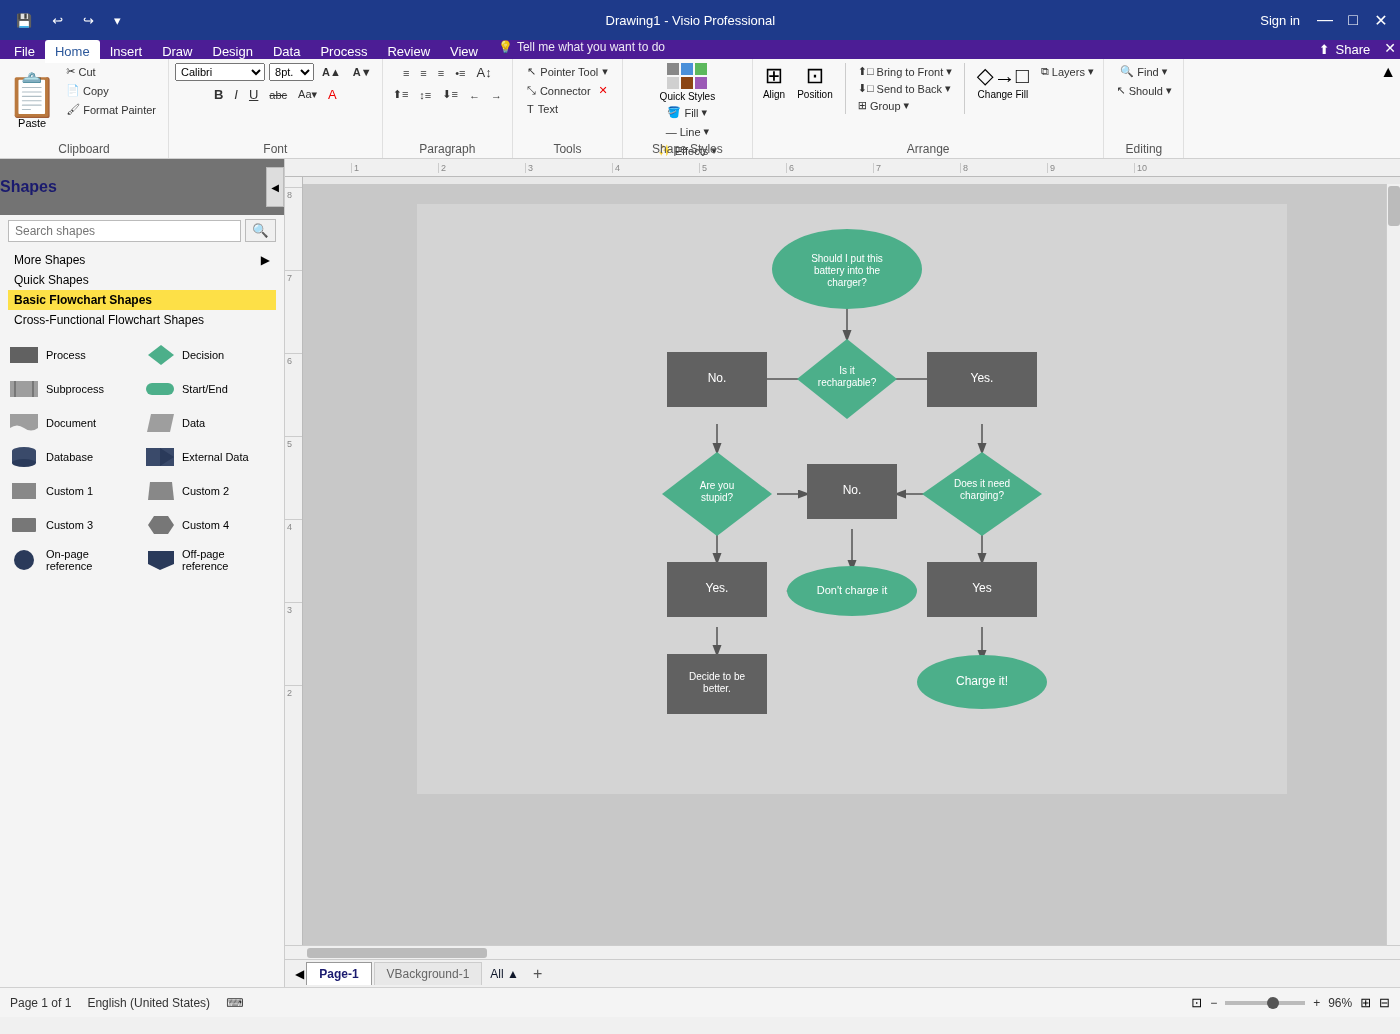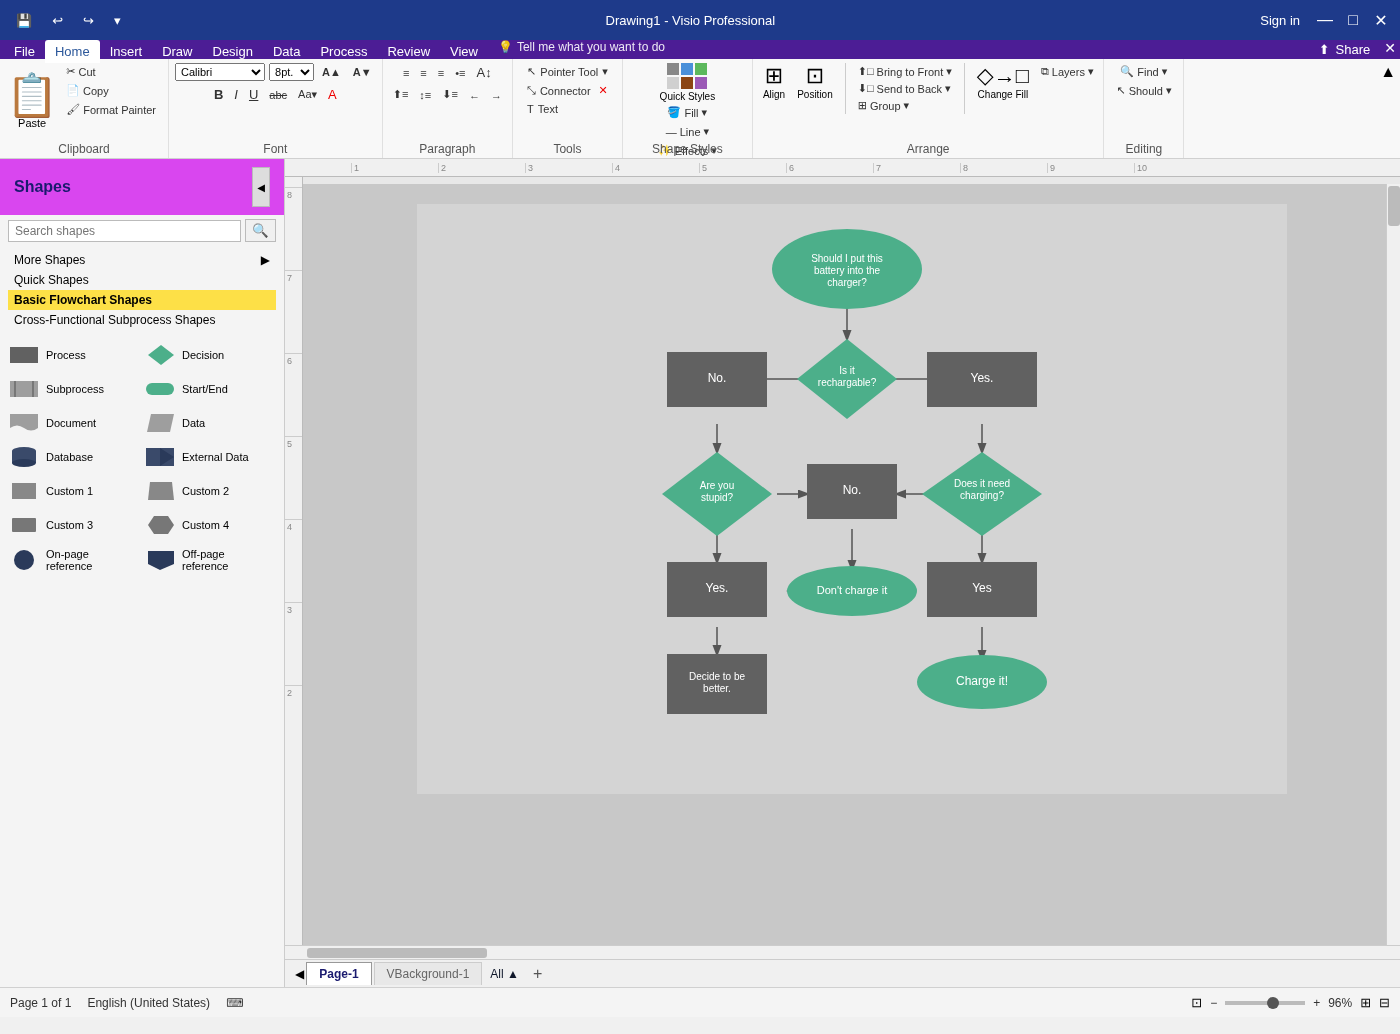--- a/index.html
+++ b/index.html
@@ -116,22 +116,22 @@
       background: #f4f4f4;
       border-right: 1px solid #ccc;
       display: flex;
       flex-direction: column;
       overflow: hidden;
     }
     #shapes-header {
       display: flex;
       align-items: center;
       justify-content: space-between;
-      padding: 8px 14px;
-      background: #d946ef;
+      padding: 8px 0;
+      background: #737373;
     }
     #shapes-header h2 { font-size: 16px; color: #1a1a6e; font-weight: 600; }
     #shapes-search {
       display: flex;
       align-items: center;
       padding: 4px 8px;
       gap: 4px;
     }
     #shapes-search input {
       flex: 1;
@@ -506,21 +506,21 @@
         <span>More Shapes</span>
         <span>▶</span>
       </div>
       <div class="shapes-nav-item">
         <span>Quick Shapes</span>
       </div>
       <div class="shapes-nav-item active">
         <span>Basic Flowchart Shapes</span>
       </div>
       <div class="shapes-nav-item">
-        <span>Cross-Functional Subprocess Shapes</span>
+        <span>Cross-Functional Flowchart Shapes</span>
       </div>
     </div>
     <div class="shapes-grid">
 
       <div class="shape-item">
         <svg class="shape-icon" viewBox="0 0 30 22">
             <rect x="0" y="3" width="28" height="16" fill="#616161"></rect>
           </svg>
         <span>Process</span>
       </div>

